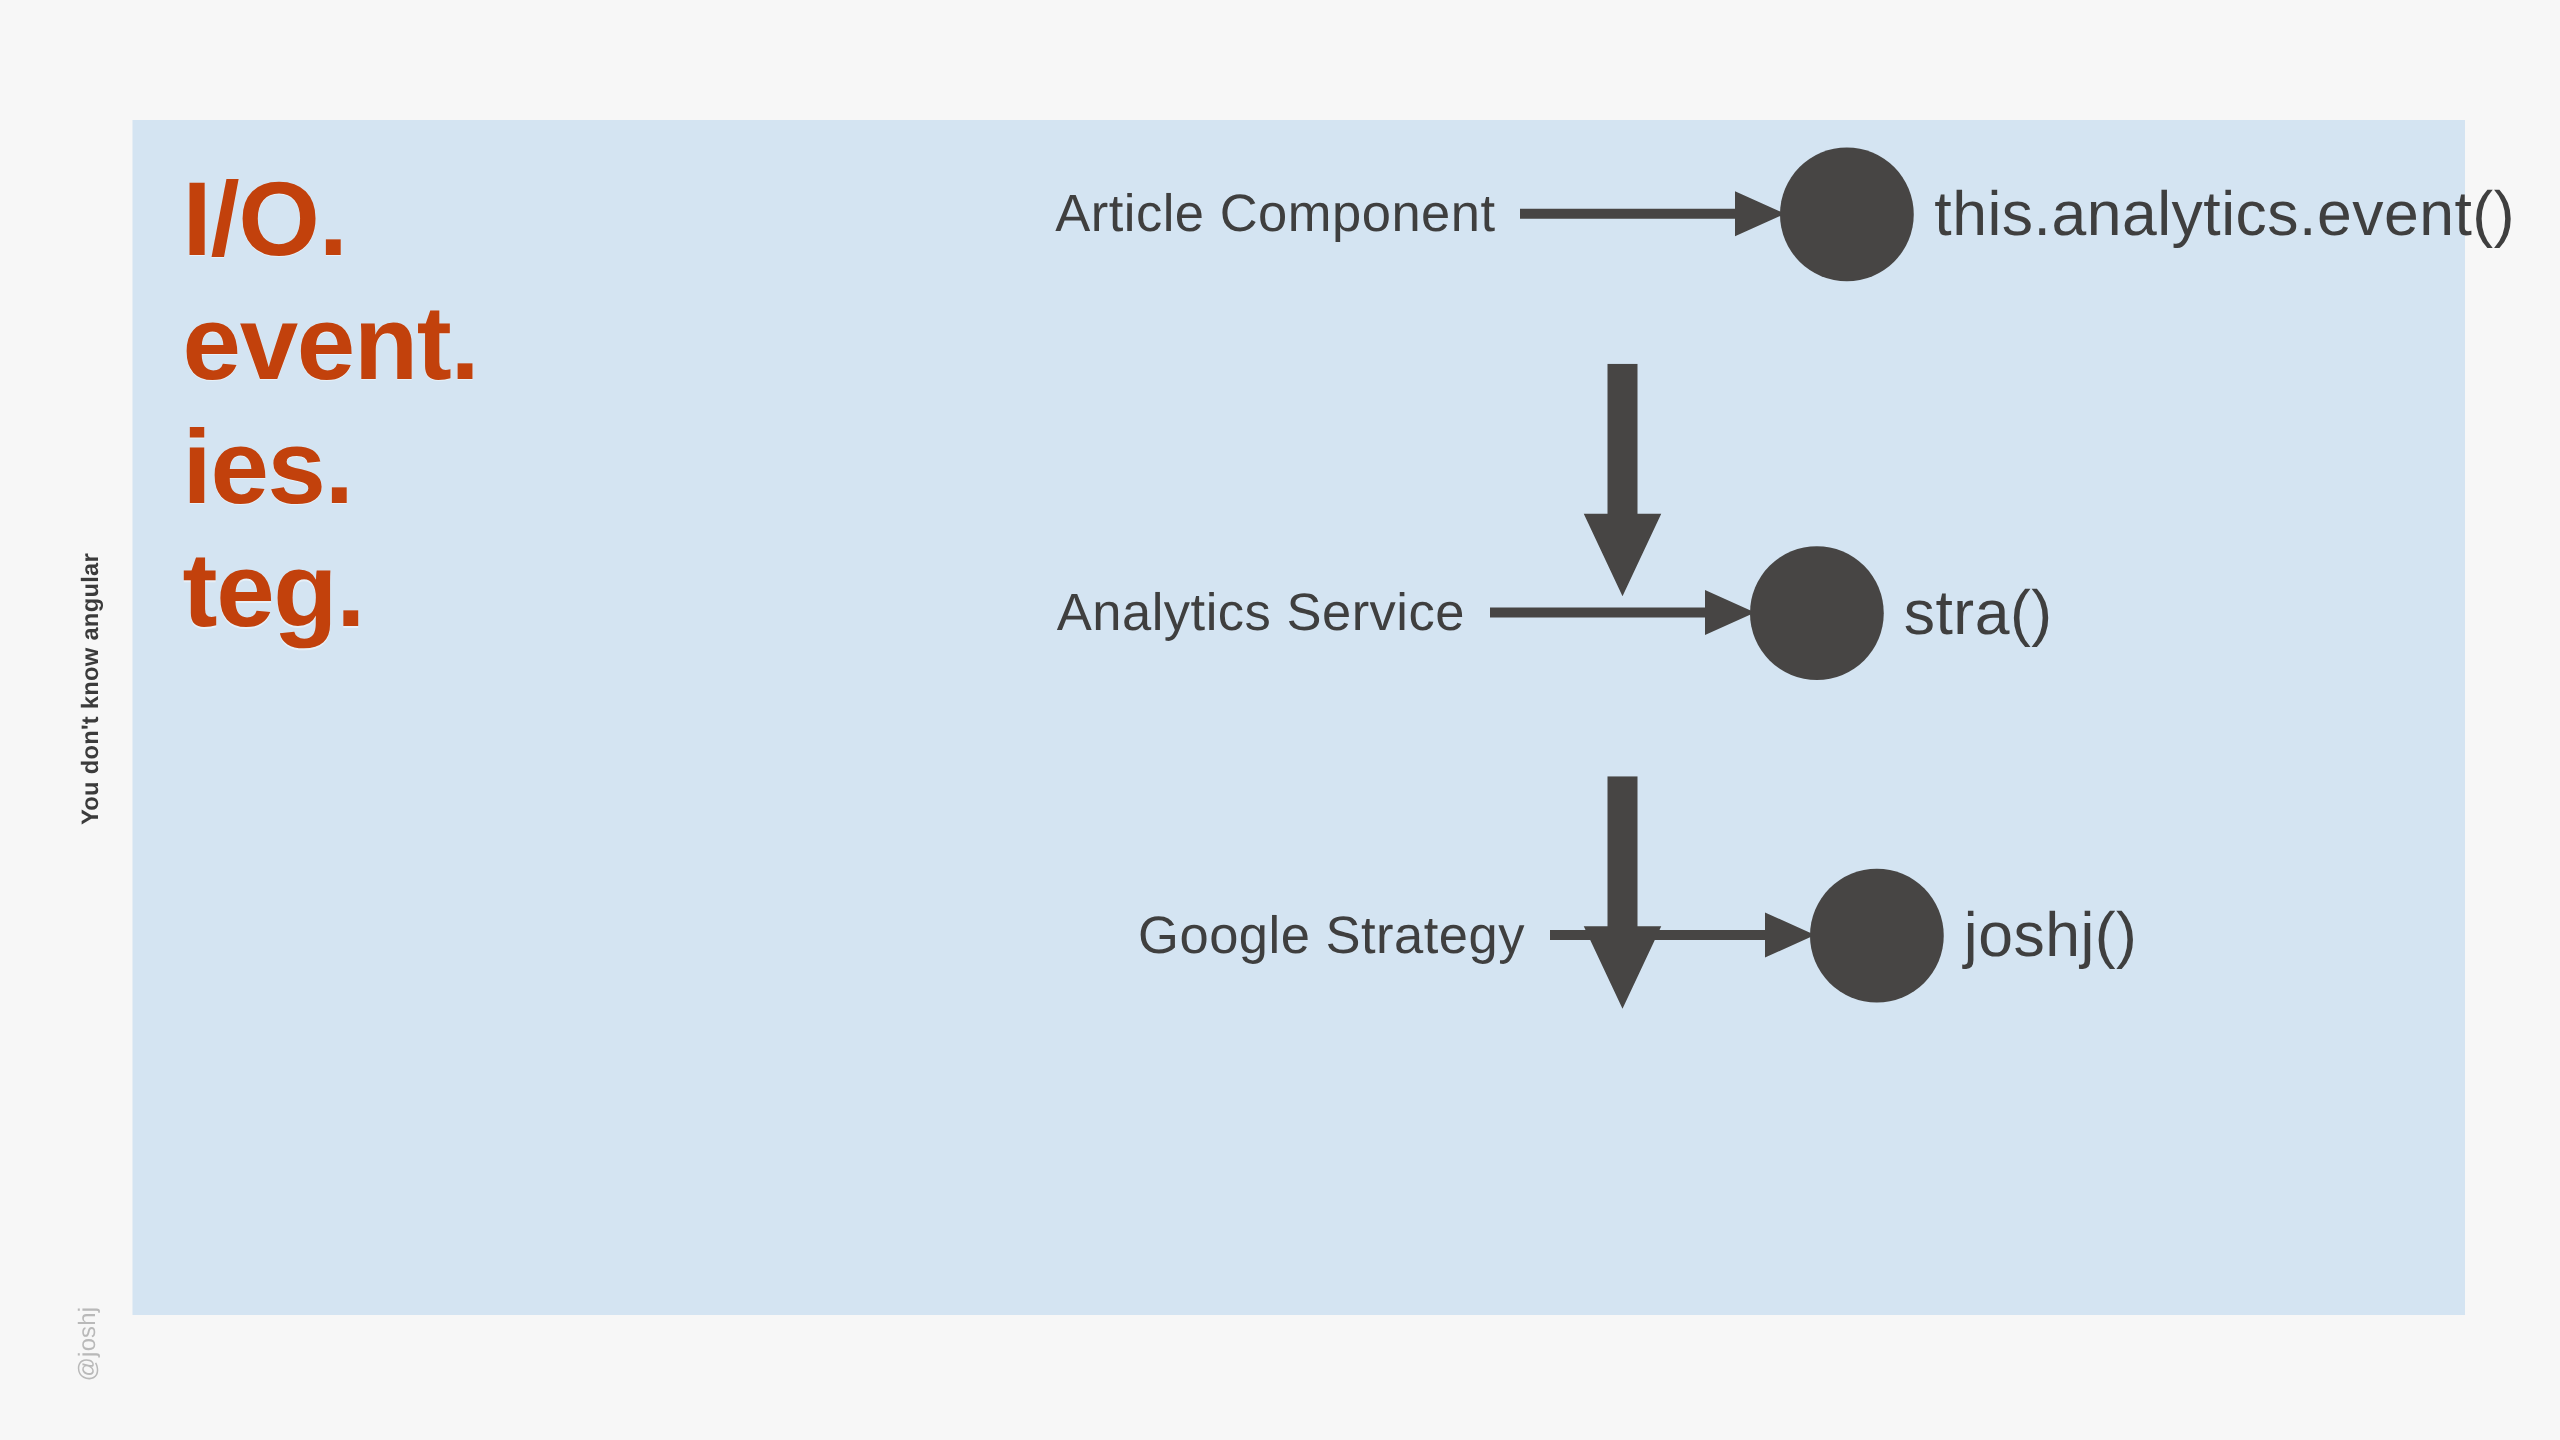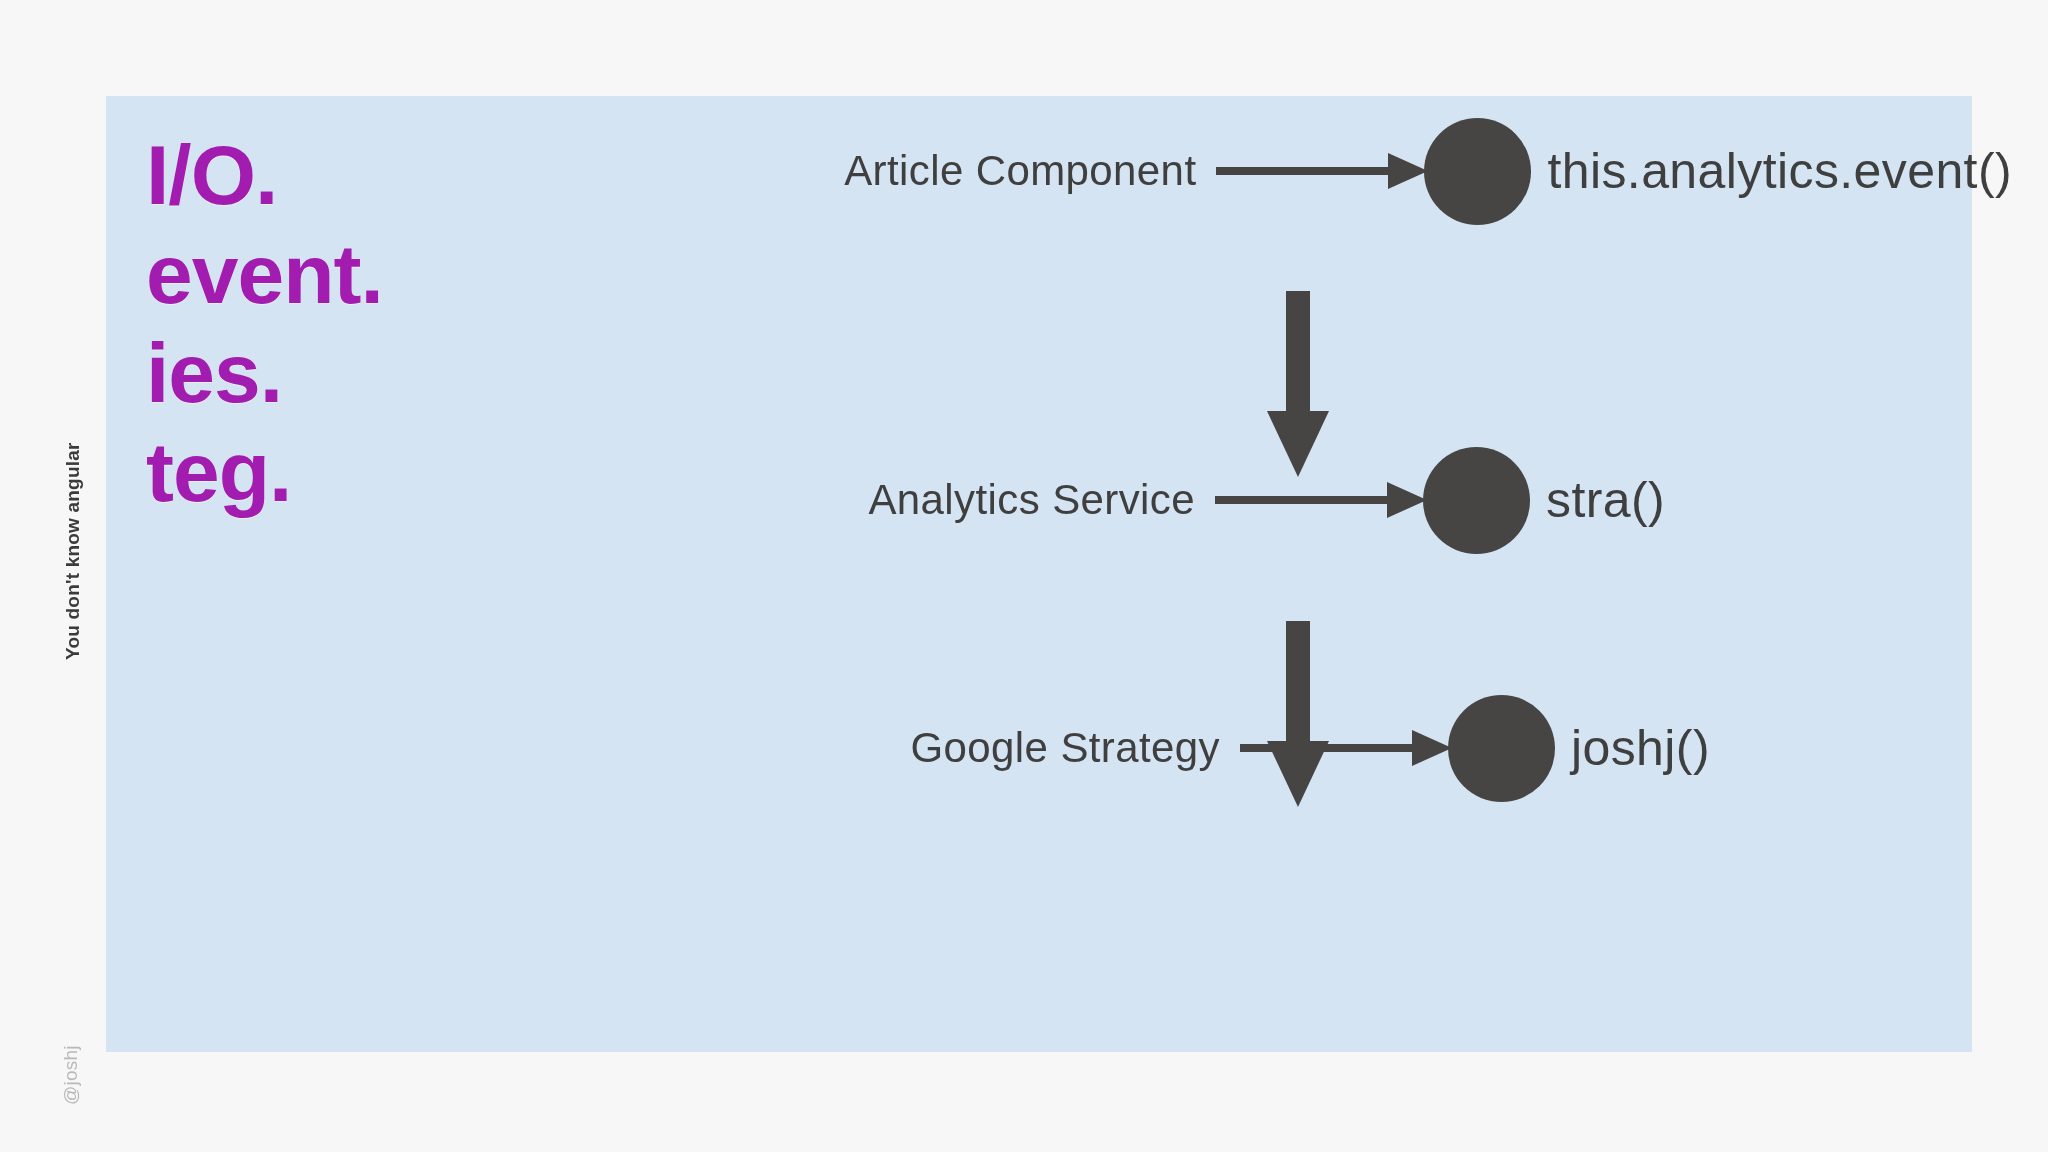--- a/index.html
+++ b/index.html
@@ -35,21 +35,21 @@
     position:absolute;
     left:106px;top:96px;
     width:1866px;height:956px;
     background:#d4e4f2;
   }
 
   
   #title-stack{
     position:absolute;
     left:40px;top:30px;
-    color:#a21caf;
+    color:#c2410c;
     font-weight:bold;
     font-size:84px;
     line-height:1.18;
     letter-spacing:-1px;
     text-shadow:0 1px 0 rgba(255,255,255,.45);
   }
   #title-stack div{white-space:nowrap;}
 
   
   #diagram{position:absolute;left:0;top:0;width:100%;height:100%;}
@@ -124,21 +124,21 @@
 
       <div class="node-row" style="top:15px;margin-left:40px;">
         <div class="row-left">Article Component</div>
         <svg class="h-arrow" viewBox="0 0 212 60">
           <path d="M0 26 h172 v-14 L212 30 L172 48 v-14 H0 Z" fill="#474544"></path>
         </svg>
         <div class="node-dot"></div>
         <div class="row-right">this.analytics.event()</div>
       </div>
 
-      <div class="node-row" style="top:344px;padding-left:23px;">
+      <div class="node-row" style="top:334px;">
         <div class="row-left">Analytics Service</div>
         <svg class="h-arrow" viewBox="0 0 212 60">
           <path d="M0 26 h172 v-14 L212 30 L172 48 v-14 H0 Z" fill="#474544"></path>
         </svg>
         <div class="node-dot"></div>
         <div class="row-right">stra()</div>
       </div>
 
       <div class="node-row" style="top:592px;padding-left:48px;">
         <div class="row-left">Google Strategy</div>

